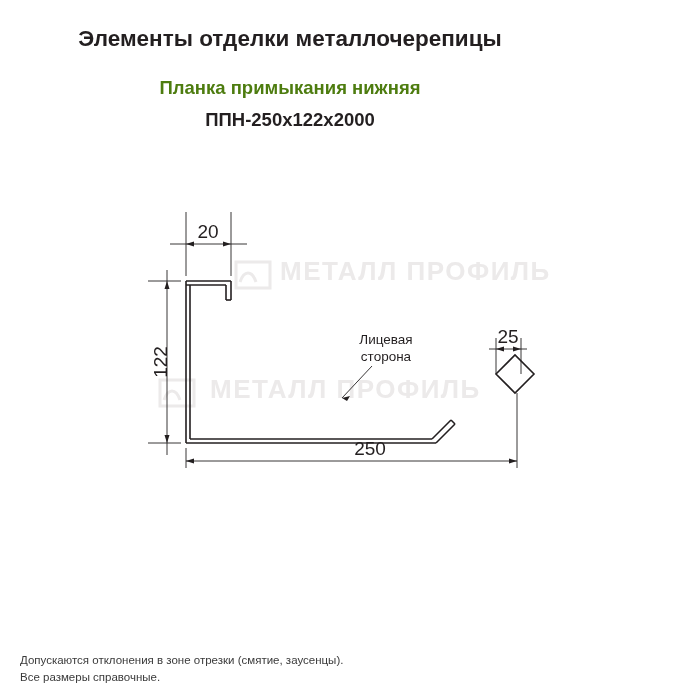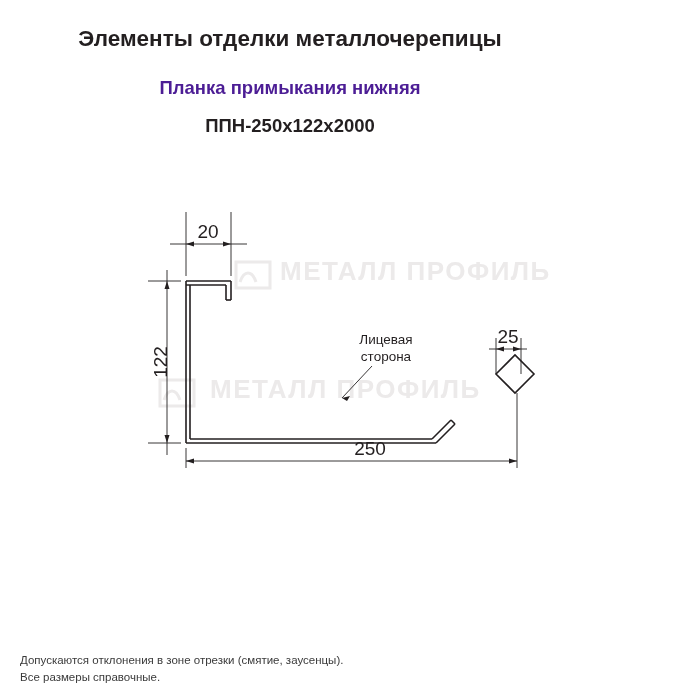--- a/index.html
+++ b/index.html
@@ -31,26 +31,26 @@
     font-size: 22.5px;
     font-weight: bold;
     letter-spacing: 0px;
     margin-top: 26px;
     color: #231f20;
   }
   .title-sub1 {
     font-size: 18.5px;
     font-weight: bold;
     margin-top: 25px;
-    color: #4c1d95;
+    color: #4d7c0f;
   }
   .title-sub2 {
     font-size: 18.5px;
     font-weight: bold;
-    margin-top: 16px;
+    margin-top: 10px;
     color: #231f20;
   }
   .drawing {
     position: absolute;
     left: 0;
     top: 150px;
     width: 700px;
     height: 400px;
   }
   .footer {

